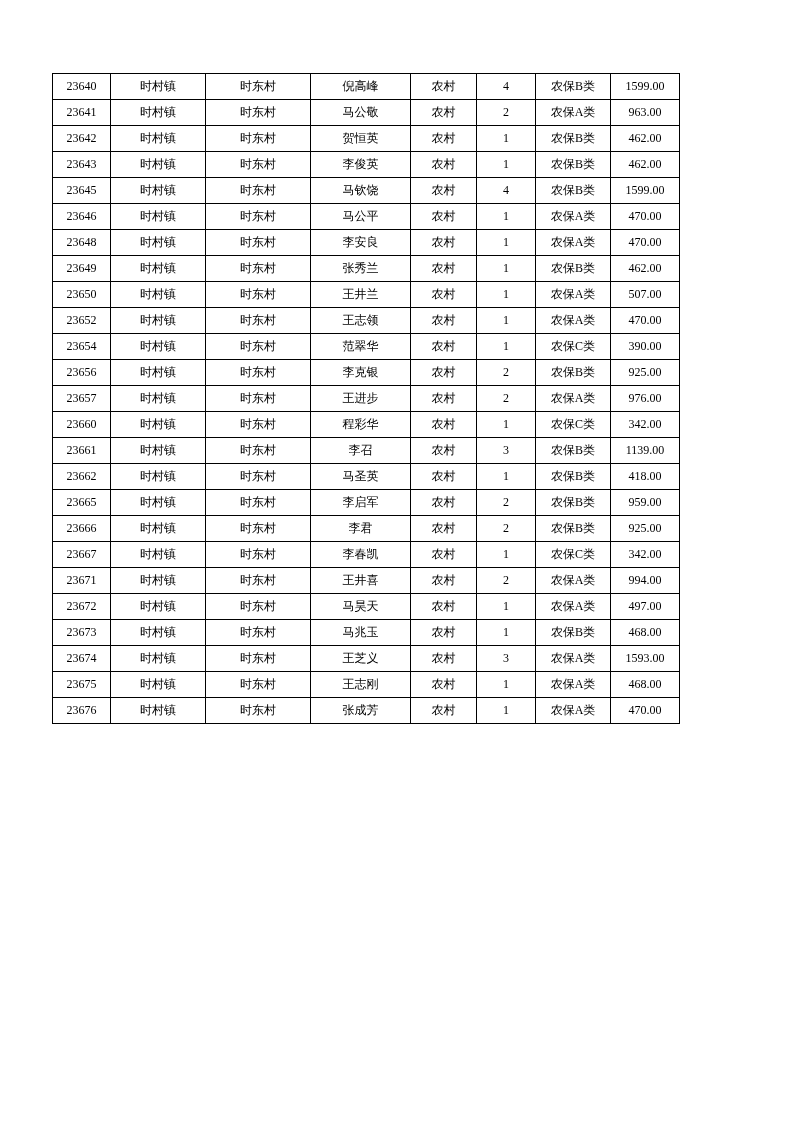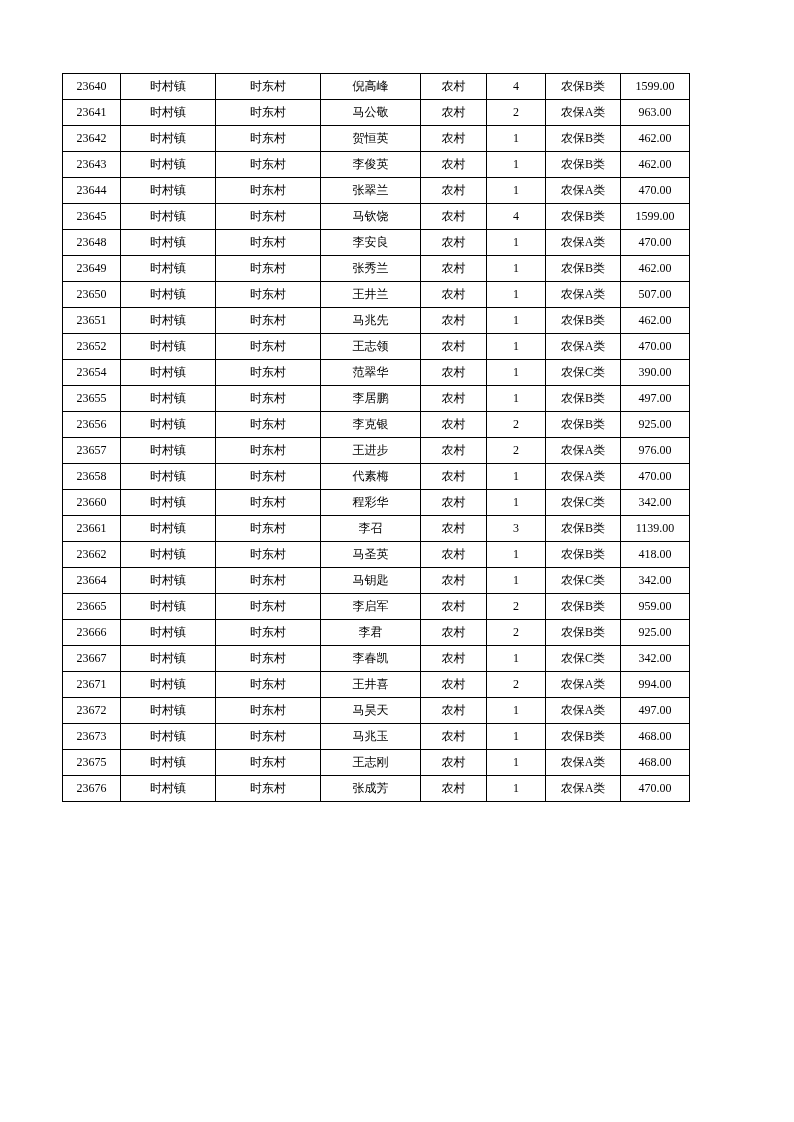--- a/index.html
+++ b/index.html
@@ -11,21 +11,21 @@
     position: relative;
     width: 794px;
     height: 1122px;
     background: #ffffff;
     overflow: hidden;
     font-family: "Liberation Serif", serif;
     color: #000000;
   }
   table.data-table {
     position: absolute;
-    left: 62px;
+    left: 52px;
     top: 73px;
     width: 627px;
     border-collapse: collapse;
     table-layout: fixed;
     font-size: 12px;
     color: #000000;
   }
   table.data-table td {
     border: 1px solid #000000;
     height: 25px;
@@ -95,40 +95,40 @@
           <td>23643</td>
           <td>时村镇</td>
           <td>时东村</td>
           <td>李俊英</td>
           <td>农村</td>
           <td>1</td>
           <td>农保B类</td>
           <td>462.00</td>
         </tr>
         <tr>
-          <td>23644</td>
-          <td>时村镇</td>
-          <td>时东村</td>
-          <td>张翠兰</td>
+          <td>23645</td>
+          <td>时村镇</td>
+          <td>时东村</td>
+          <td>马钦饶</td>
+          <td>农村</td>
+          <td>4</td>
+          <td>农保B类</td>
+          <td>1599.00</td>
+        </tr>
+        <tr>
+          <td>23646</td>
+          <td>时村镇</td>
+          <td>时东村</td>
+          <td>马公平</td>
           <td>农村</td>
           <td>1</td>
           <td>农保A类</td>
           <td>470.00</td>
         </tr>
         <tr>
-          <td>23645</td>
-          <td>时村镇</td>
-          <td>时东村</td>
-          <td>马钦饶</td>
-          <td>农村</td>
-          <td>4</td>
-          <td>农保B类</td>
-          <td>1599.00</td>
-        </tr>
-        <tr>
           <td>23648</td>
           <td>时村镇</td>
           <td>时东村</td>
           <td>李安良</td>
           <td>农村</td>
           <td>1</td>
           <td>农保A类</td>
           <td>470.00</td>
         </tr>
         <tr>
@@ -143,30 +143,20 @@
         </tr>
         <tr>
           <td>23650</td>
           <td>时村镇</td>
           <td>时东村</td>
           <td>王井兰</td>
           <td>农村</td>
           <td>1</td>
           <td>农保A类</td>
           <td>507.00</td>
-        </tr>
-        <tr>
-          <td>23651</td>
-          <td>时村镇</td>
-          <td>时东村</td>
-          <td>马兆先</td>
-          <td>农村</td>
-          <td>1</td>
-          <td>农保B类</td>
-          <td>462.00</td>
         </tr>
         <tr>
           <td>23652</td>
           <td>时村镇</td>
           <td>时东村</td>
           <td>王志领</td>
           <td>农村</td>
           <td>1</td>
           <td>农保A类</td>
           <td>470.00</td>
@@ -175,58 +165,38 @@
           <td>23654</td>
           <td>时村镇</td>
           <td>时东村</td>
           <td>范翠华</td>
           <td>农村</td>
           <td>1</td>
           <td>农保C类</td>
           <td>390.00</td>
         </tr>
         <tr>
-          <td>23655</td>
-          <td>时村镇</td>
-          <td>时东村</td>
-          <td>李居鹏</td>
-          <td>农村</td>
-          <td>1</td>
-          <td>农保B类</td>
-          <td>497.00</td>
-        </tr>
-        <tr>
           <td>23656</td>
           <td>时村镇</td>
           <td>时东村</td>
           <td>李克银</td>
           <td>农村</td>
           <td>2</td>
           <td>农保B类</td>
           <td>925.00</td>
         </tr>
         <tr>
           <td>23657</td>
           <td>时村镇</td>
           <td>时东村</td>
           <td>王进步</td>
           <td>农村</td>
           <td>2</td>
           <td>农保A类</td>
           <td>976.00</td>
-        </tr>
-        <tr>
-          <td>23658</td>
-          <td>时村镇</td>
-          <td>时东村</td>
-          <td>代素梅</td>
-          <td>农村</td>
-          <td>1</td>
-          <td>农保A类</td>
-          <td>470.00</td>
         </tr>
         <tr>
           <td>23660</td>
           <td>时村镇</td>
           <td>时东村</td>
           <td>程彩华</td>
           <td>农村</td>
           <td>1</td>
           <td>农保C类</td>
           <td>342.00</td>
@@ -245,60 +215,50 @@
           <td>23662</td>
           <td>时村镇</td>
           <td>时东村</td>
           <td>马圣英</td>
           <td>农村</td>
           <td>1</td>
           <td>农保B类</td>
           <td>418.00</td>
         </tr>
         <tr>
-          <td>23664</td>
-          <td>时村镇</td>
-          <td>时东村</td>
-          <td>马钥匙</td>
+          <td>23665</td>
+          <td>时村镇</td>
+          <td>时东村</td>
+          <td>李启军</td>
+          <td>农村</td>
+          <td>2</td>
+          <td>农保B类</td>
+          <td>959.00</td>
+        </tr>
+        <tr>
+          <td>23666</td>
+          <td>时村镇</td>
+          <td>时东村</td>
+          <td>李君</td>
+          <td>农村</td>
+          <td>2</td>
+          <td>农保B类</td>
+          <td>925.00</td>
+        </tr>
+        <tr>
+          <td>23667</td>
+          <td>时村镇</td>
+          <td>时东村</td>
+          <td>李春凯</td>
           <td>农村</td>
           <td>1</td>
           <td>农保C类</td>
           <td>342.00</td>
         </tr>
         <tr>
-          <td>23665</td>
-          <td>时村镇</td>
-          <td>时东村</td>
-          <td>李启军</td>
-          <td>农村</td>
-          <td>2</td>
-          <td>农保B类</td>
-          <td>959.00</td>
-        </tr>
-        <tr>
-          <td>23666</td>
-          <td>时村镇</td>
-          <td>时东村</td>
-          <td>李君</td>
-          <td>农村</td>
-          <td>2</td>
-          <td>农保B类</td>
-          <td>925.00</td>
-        </tr>
-        <tr>
-          <td>23667</td>
-          <td>时村镇</td>
-          <td>时东村</td>
-          <td>李春凯</td>
-          <td>农村</td>
-          <td>1</td>
-          <td>农保C类</td>
-          <td>342.00</td>
-        </tr>
-        <tr>
           <td>23671</td>
           <td>时村镇</td>
           <td>时东村</td>
           <td>王井喜</td>
           <td>农村</td>
           <td>2</td>
           <td>农保A类</td>
           <td>994.00</td>
         </tr>
         <tr>
@@ -313,20 +273,30 @@
         </tr>
         <tr>
           <td>23673</td>
           <td>时村镇</td>
           <td>时东村</td>
           <td>马兆玉</td>
           <td>农村</td>
           <td>1</td>
           <td>农保B类</td>
           <td>468.00</td>
+        </tr>
+        <tr>
+          <td>23674</td>
+          <td>时村镇</td>
+          <td>时东村</td>
+          <td>王芝义</td>
+          <td>农村</td>
+          <td>3</td>
+          <td>农保A类</td>
+          <td>1593.00</td>
         </tr>
         <tr>
           <td>23675</td>
           <td>时村镇</td>
           <td>时东村</td>
           <td>王志刚</td>
           <td>农村</td>
           <td>1</td>
           <td>农保A类</td>
           <td>468.00</td>

